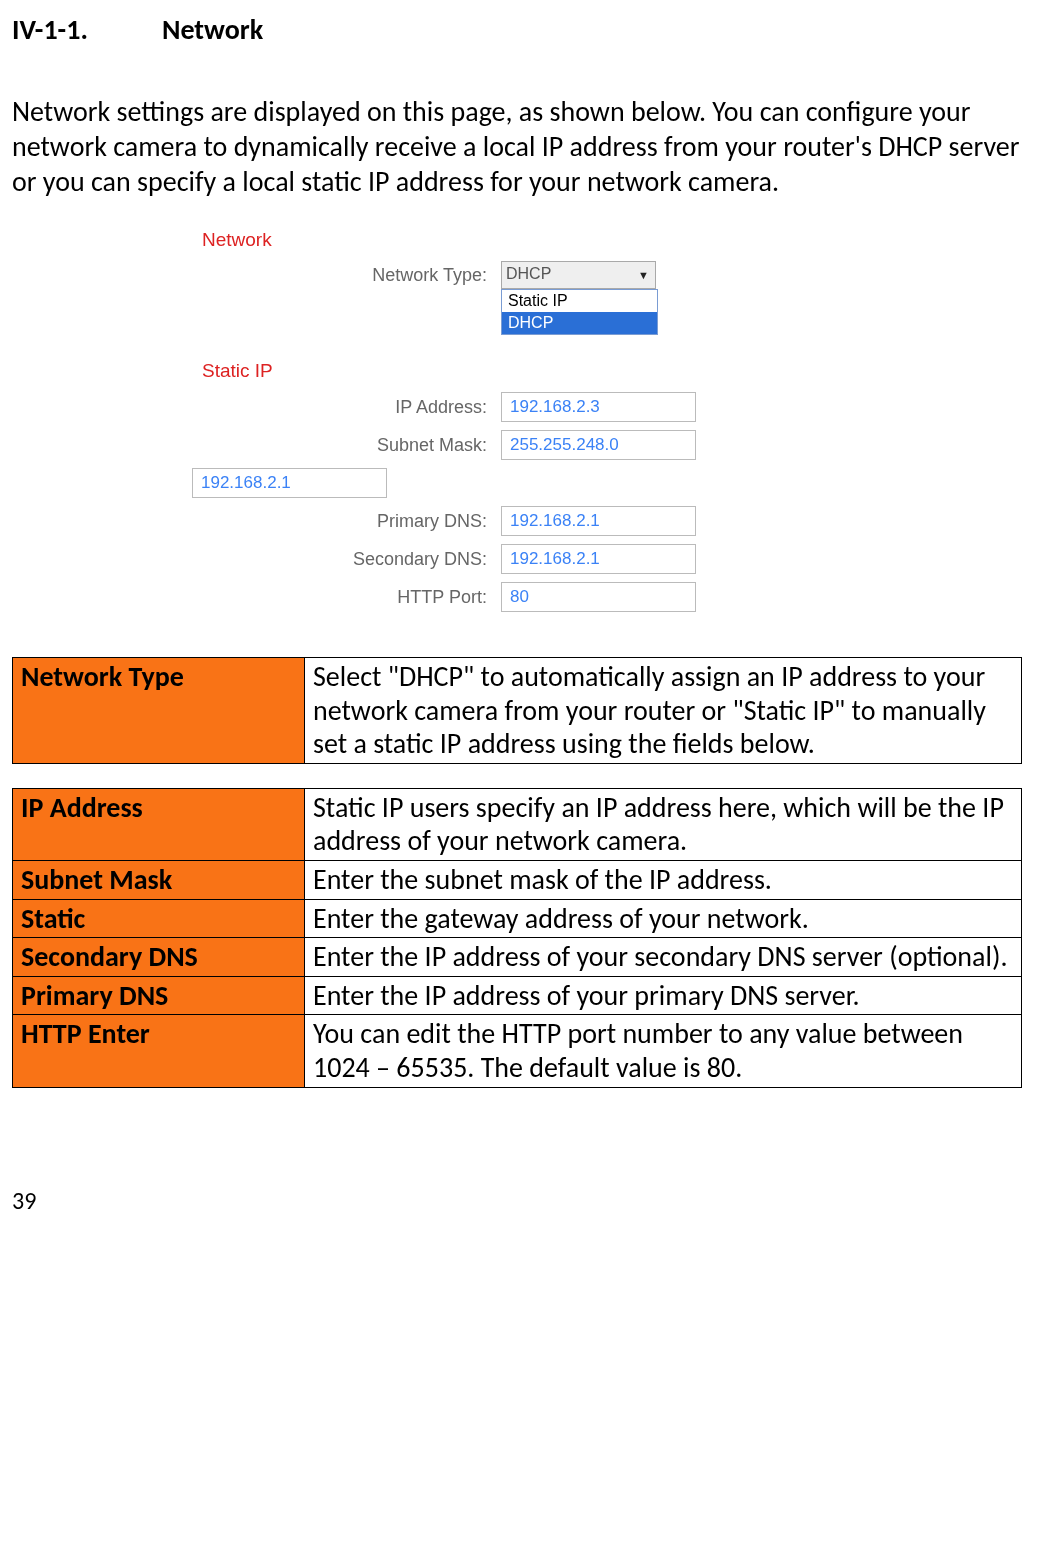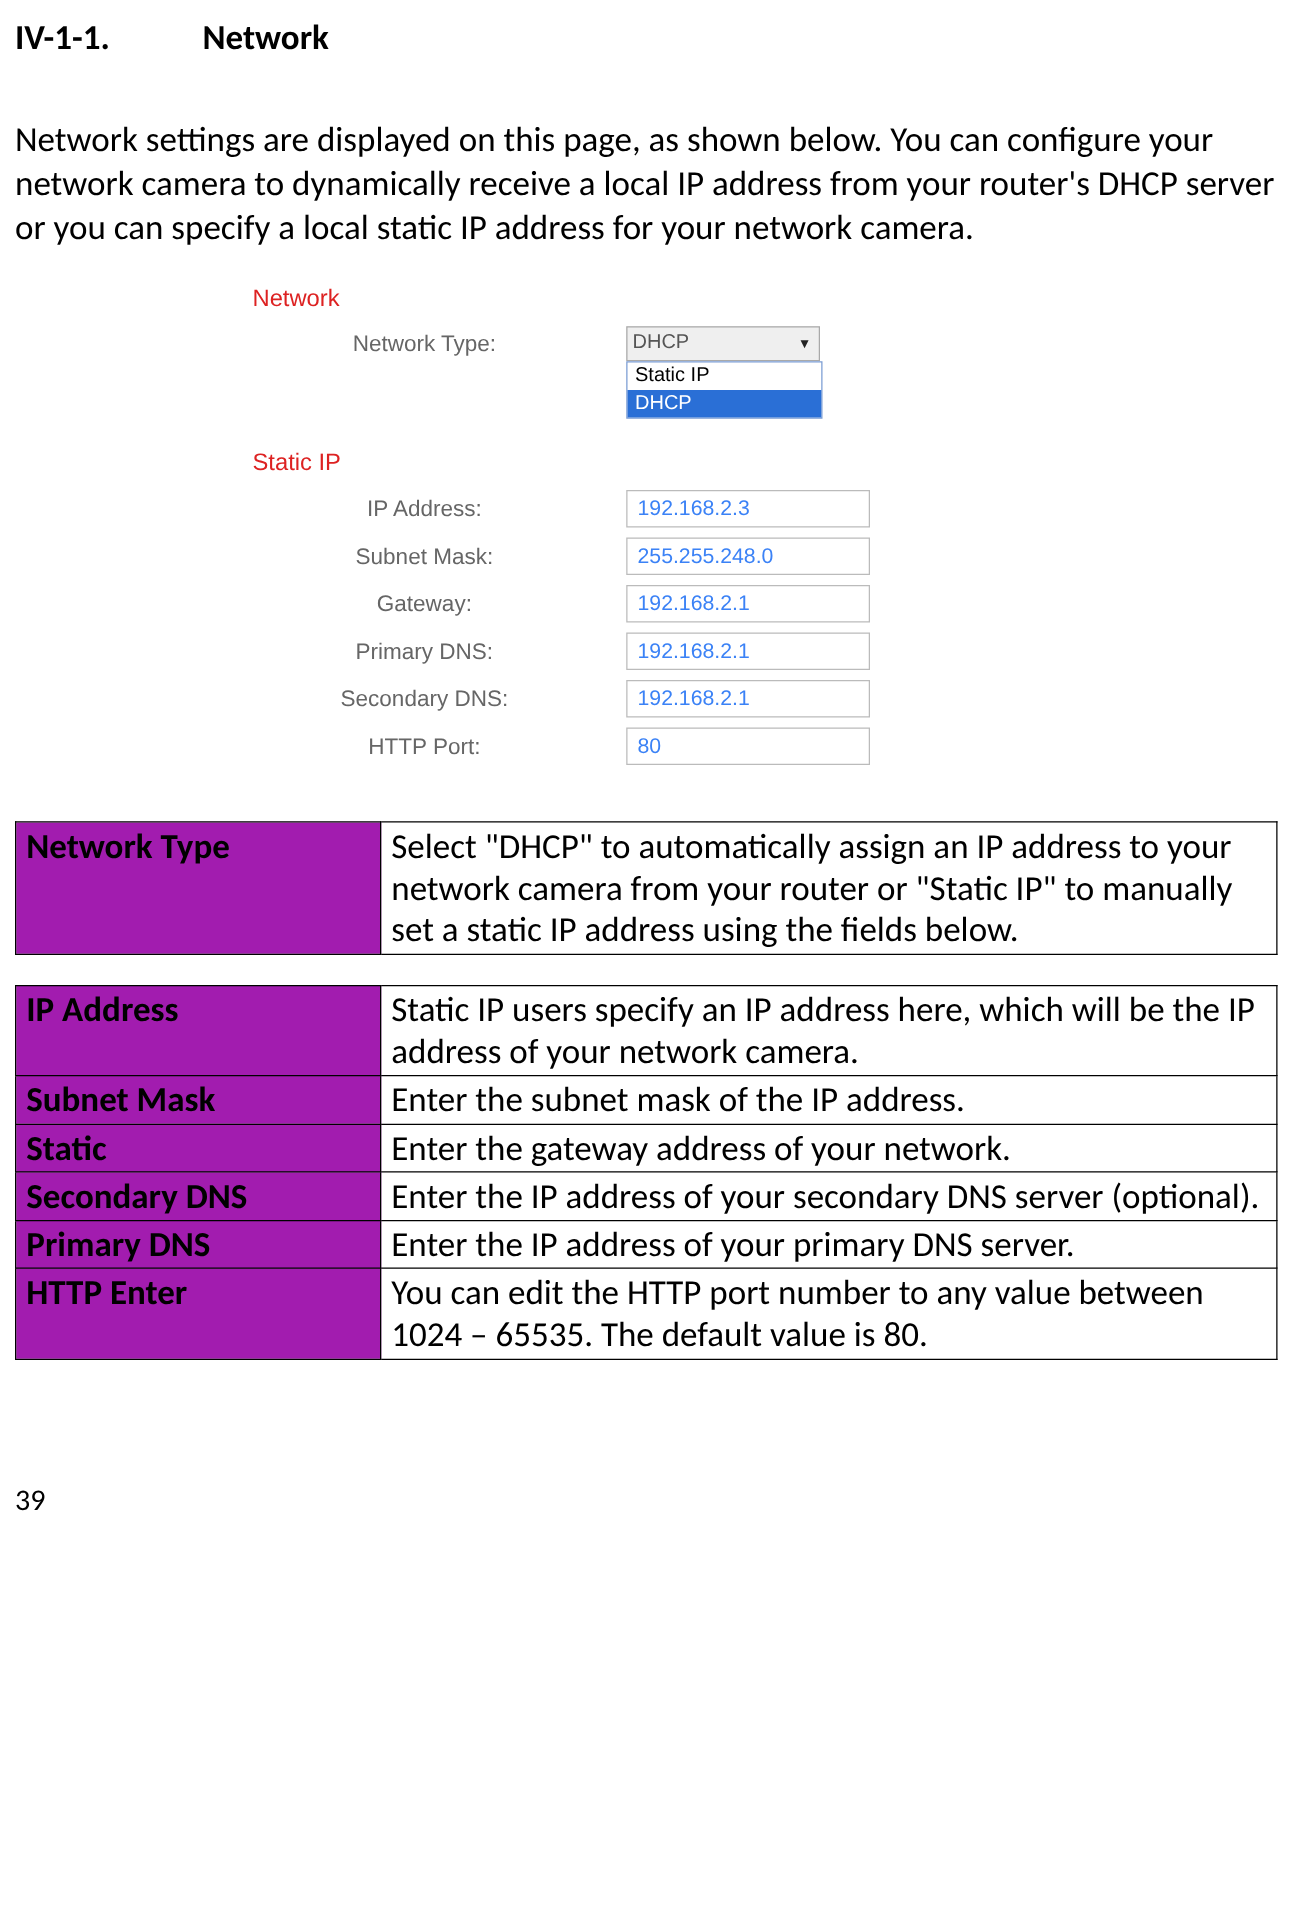--- a/index.html
+++ b/index.html
@@ -40,21 +40,21 @@
       font-size: 19px;
       margin: 8px 0 10px 10px;
     }
     .cfg-row {
       display: flex;
       align-items: center;
       margin-bottom: 8px;
     }
     .cfg-label {
       width: 295px;
-      text-align: center;
+      text-align: right;
       padding-right: 14px;
       color: #666;
       font-size: 18px;
     }
     .cfg-field {
       position: relative;
     }
     .select-box {
       width: 155px;
       height: 28px;
@@ -106,21 +106,21 @@
       font-size: 28px;
       line-height: 1.2;
     }
     table.desc td {
       border: 1px solid #000;
       padding: 2px 8px;
       vertical-align: top;
     }
     table.desc td:first-child {
       width: 275px;
-      background: #a21caf;
+      background: #f97316;
       font-weight: bold;
     }
     .table-gap { height: 24px; }
     .page-num {
       text-align: left;
       font-size: 24px;
       margin-top: 98px;
     }
   </style>
 </head>
@@ -155,21 +155,20 @@
 
     <div class="cfg-row">
       <div class="cfg-label">IP Address:</div>
       <input class="text-input" value="192.168.2.3" style="">
     </div>
     <div class="cfg-row">
       <div class="cfg-label">Subnet Mask:</div>
       <input class="text-input" value="255.255.248.0" style="">
     </div>
     <div class="cfg-row">
-      <div class="cfg-label">Gateway:</div>
       <input class="text-input" value="192.168.2.1" style="">
     </div>
     <div class="cfg-row">
       <div class="cfg-label">Primary DNS:</div>
       <input class="text-input" value="192.168.2.1" style="">
     </div>
     <div class="cfg-row">
       <div class="cfg-label">Secondary DNS:</div>
       <input class="text-input" value="192.168.2.1" style="">
     </div>

